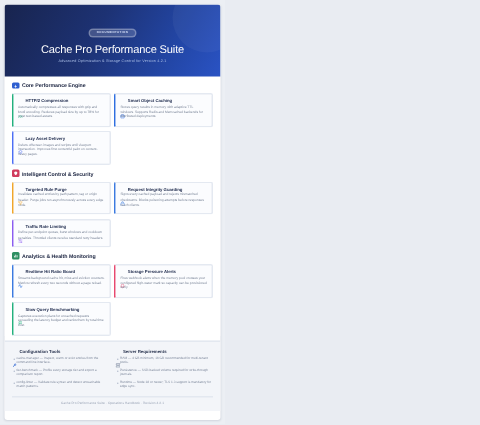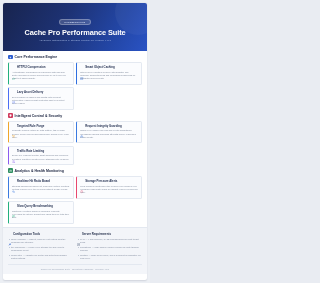--- a/index.html
+++ b/index.html
@@ -44,21 +44,21 @@
     letter-spacing: 0.35px;
     padding: 1.2px 4px;
     border-radius: 5px;
     margin-bottom: 3.5px;
     text-transform: uppercase;
     font-weight: bold;
   }
   .hero-title {
     color: #ffffff;
     font-size: 7.4px;
-    font-weight: bold;
+    font-weight: normal;
     letter-spacing: -0.1px;
     line-height: 1.12;
     margin-bottom: 2.5px;
   }
   .hero-sub {
     color: #a9bde6;
     font-size: 2.5px;
     letter-spacing: 0.12px;
     line-height: 1.3;
   }

